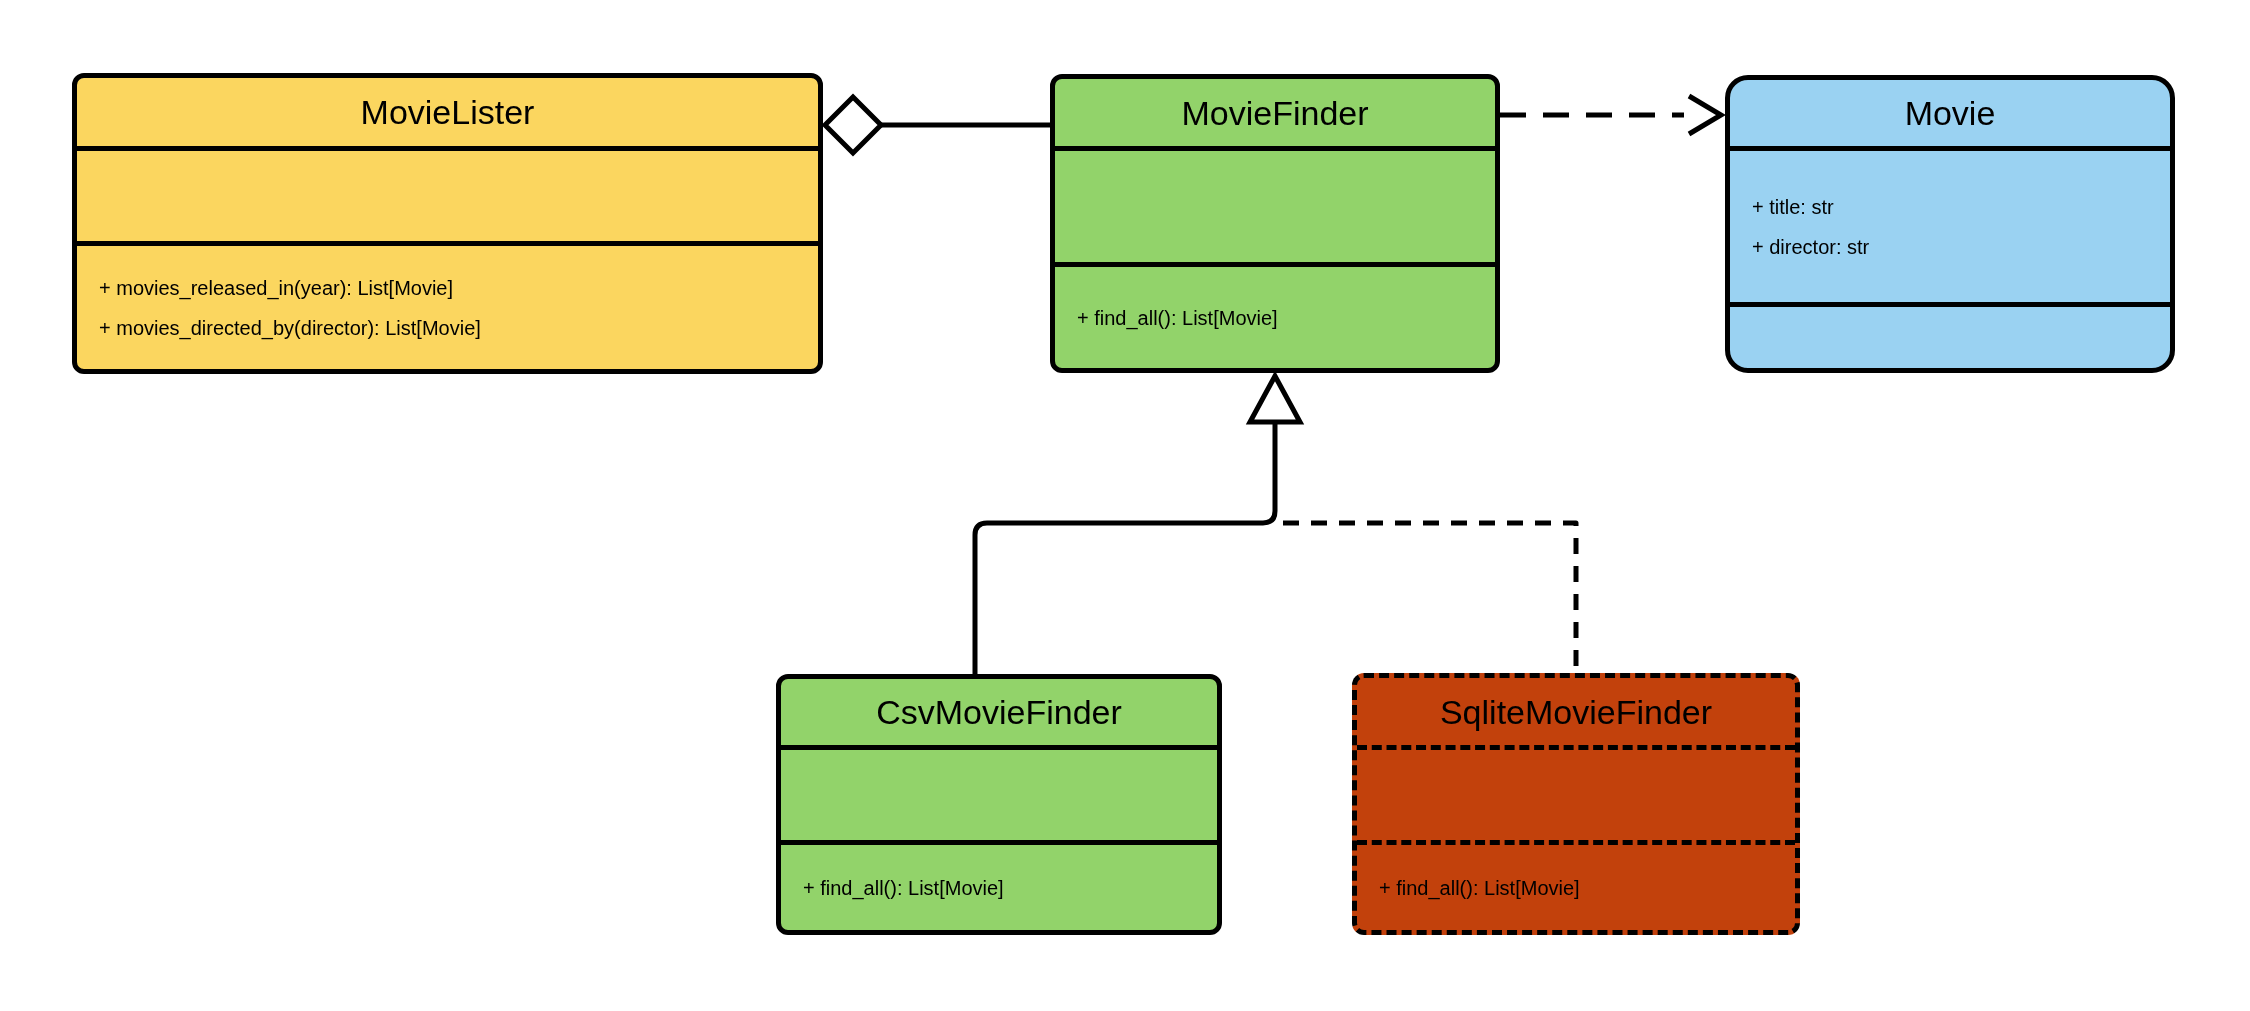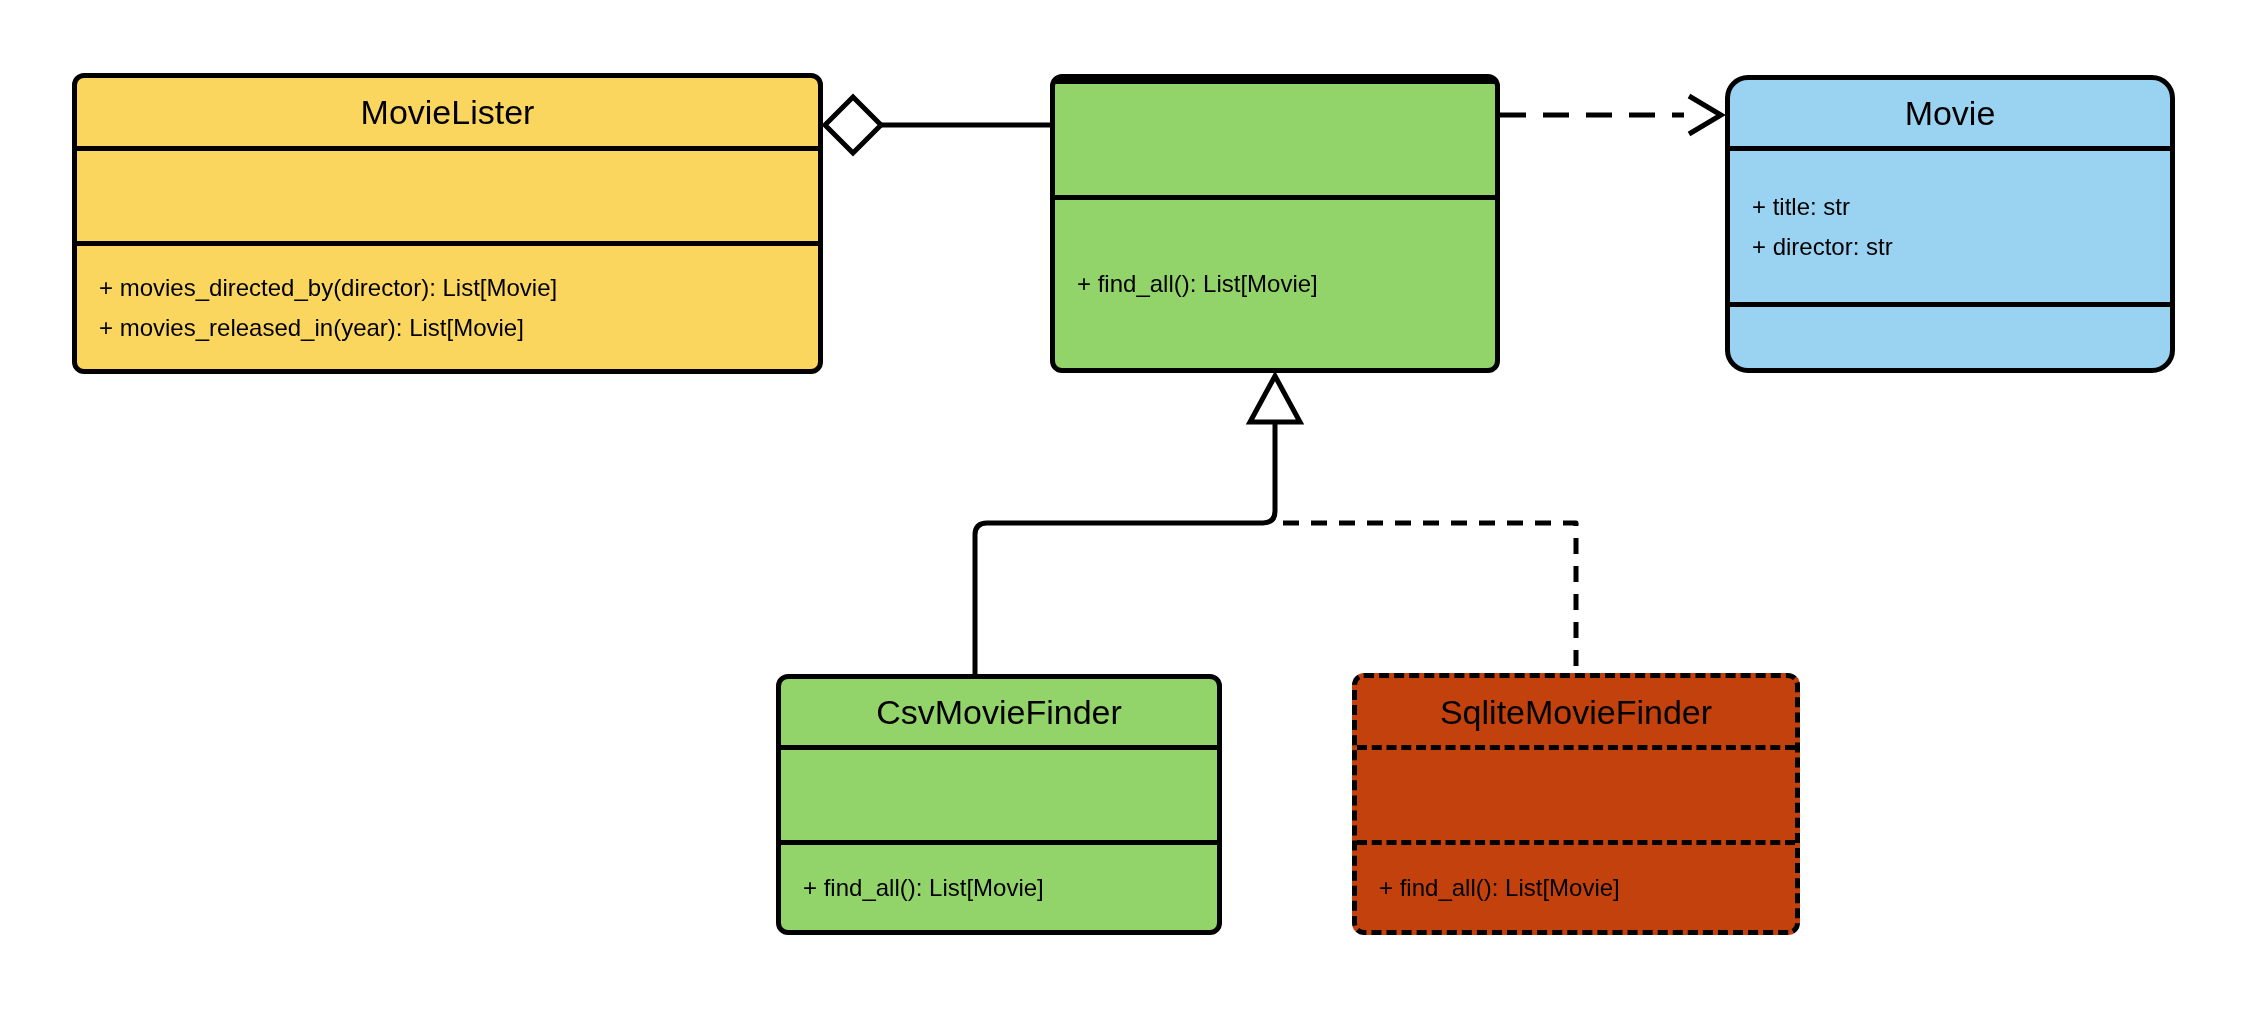--- a/index.html
+++ b/index.html
@@ -51,21 +51,21 @@
     justify-content: center;
     flex: 0 0 auto;
   }
   .dashed-box .uml-compartment {
     border-top-style: dashed;
   }
   .uml-compartment.grow {
     flex: 1 1 auto;
   }
   .member-line {
-    font-size: 24px;
+    font-size: 20px;
     line-height: 40px;
     padding-left: 22px;
     white-space: nowrap;
   }
   .stroke {
     stroke: #000000;
     stroke-width: 5;
     fill: none;
   }
   .fill-white {
@@ -96,26 +96,27 @@
 
     <g>
       <path class="stroke" stroke-dasharray="16 12" stroke-linejoin="round" d="M 1283 523 L 1576 523 L 1576 673"></path>
     </g>
   </svg>
 
   <div class="uml-class" style="left: 72px; top: 73px; width: 751px; height: 301px; background-color: rgb(251, 214, 95);">
     <div class="uml-title" style="height:68px;">MovieLister</div>
     <div class="uml-compartment" style="height:95px;"></div>
     <div class="uml-compartment grow">
+      <div class="member-line">+ movies_released_in(year): List[Movie]</div>
       <div class="member-line">+ movies_directed_by(director): List[Movie]</div>
-      <div class="member-line">+ movies_released_in(year): List[Movie]</div>
     </div>
   </div>
 
   <div class="uml-class" style="left: 1050px; top: 74px; width: 450px; height: 299px; background-color: rgb(146, 211, 106);">
+    <div class="uml-title" style="height:67px;">MovieFinder</div>
     <div class="uml-compartment" style="height:116px;"></div>
     <div class="uml-compartment grow">
       <div class="member-line">+ find_all(): List[Movie]</div>
     </div>
   </div>
 
   <div class="uml-class" style="left: 1725px; top: 75px; width: 450px; height: 298px; background-color: rgb(154, 210, 242); border-radius: 23px;">
     <div class="uml-title" style="height:66px;">Movie</div>
     <div class="uml-compartment" style="height:156px;">
       <div class="member-line">+ title: str</div>

